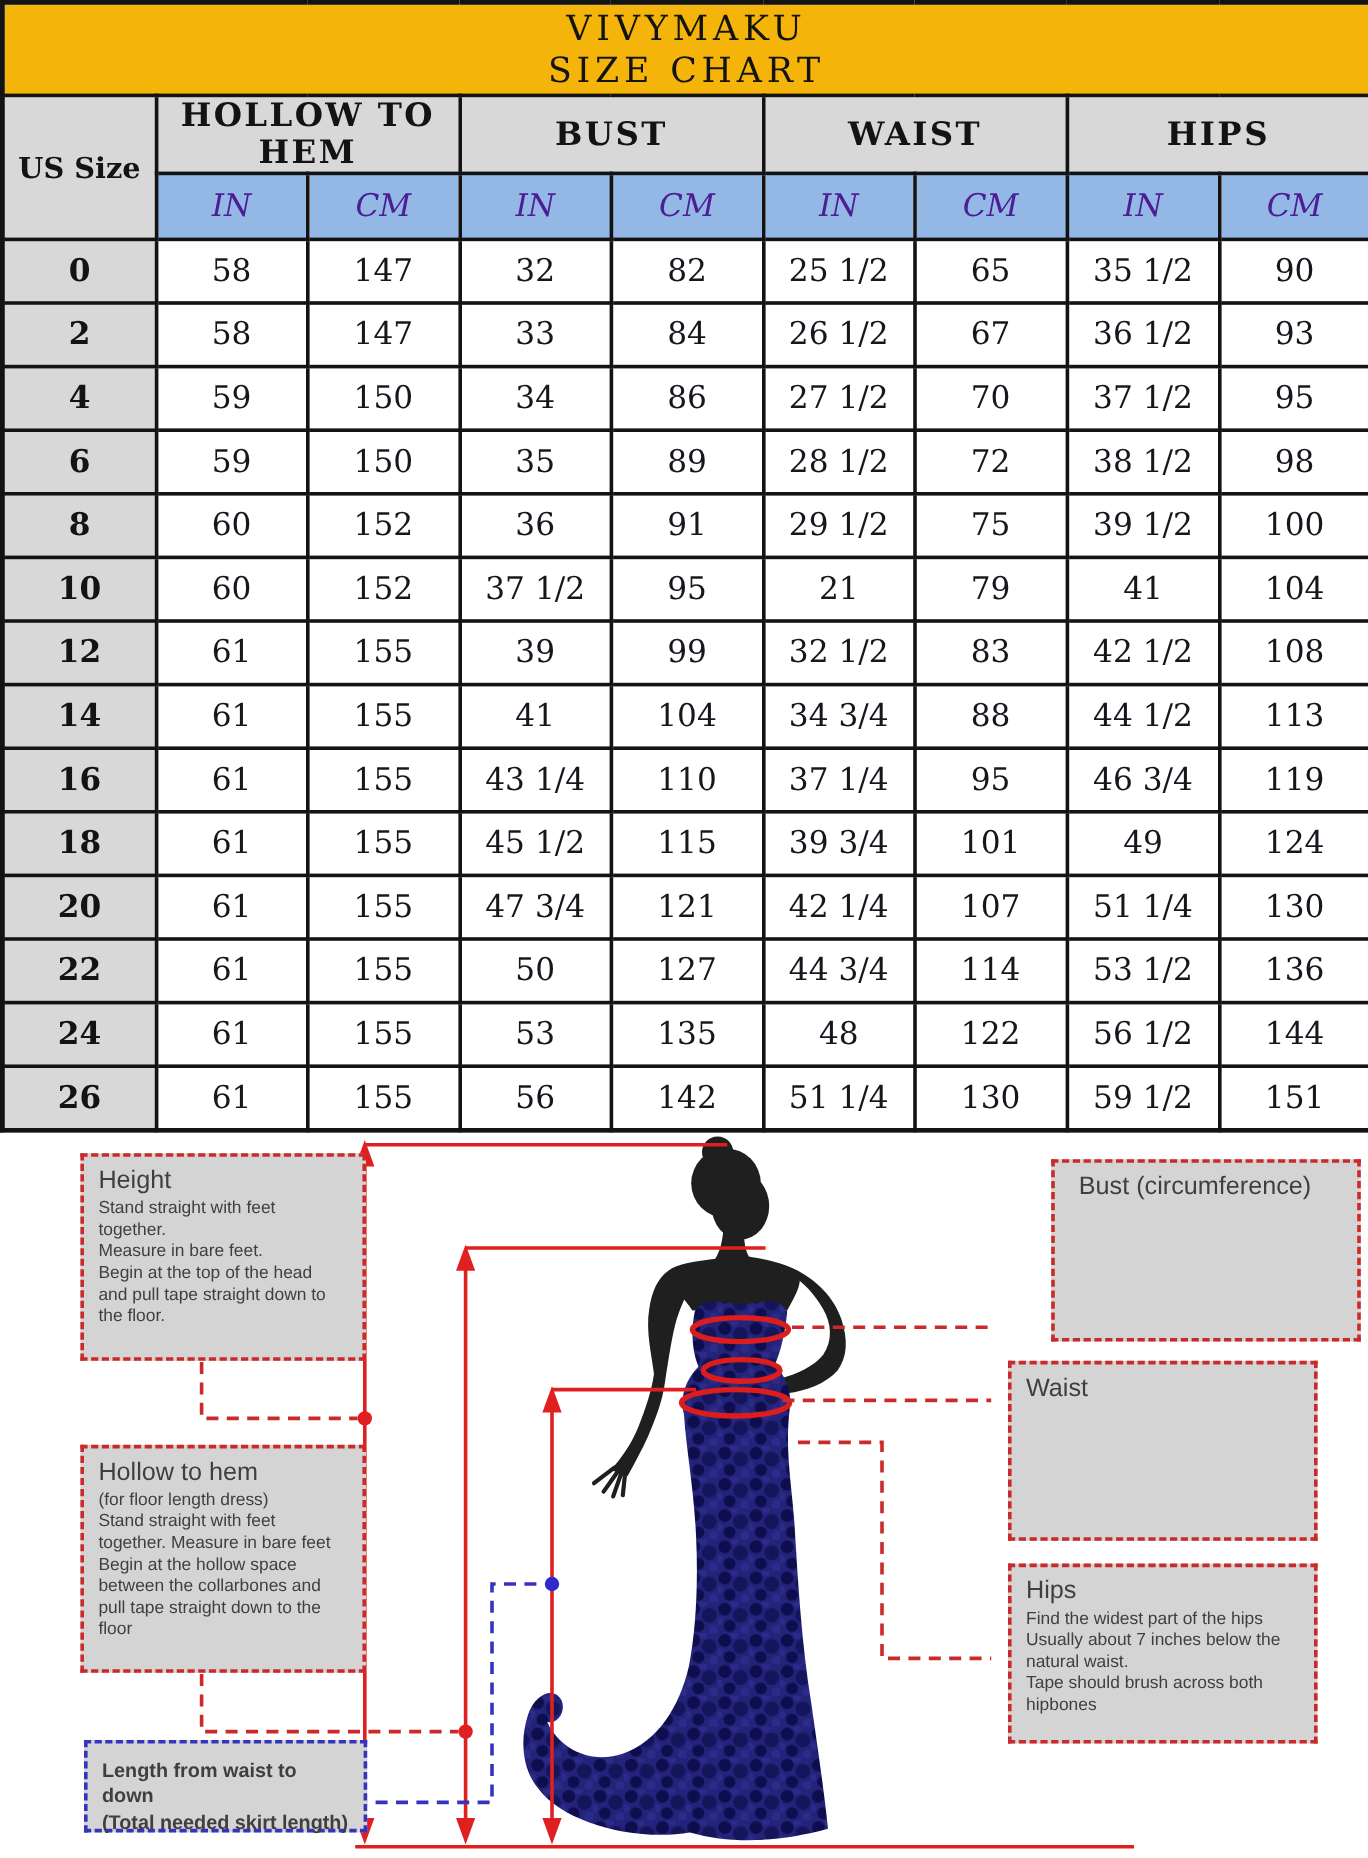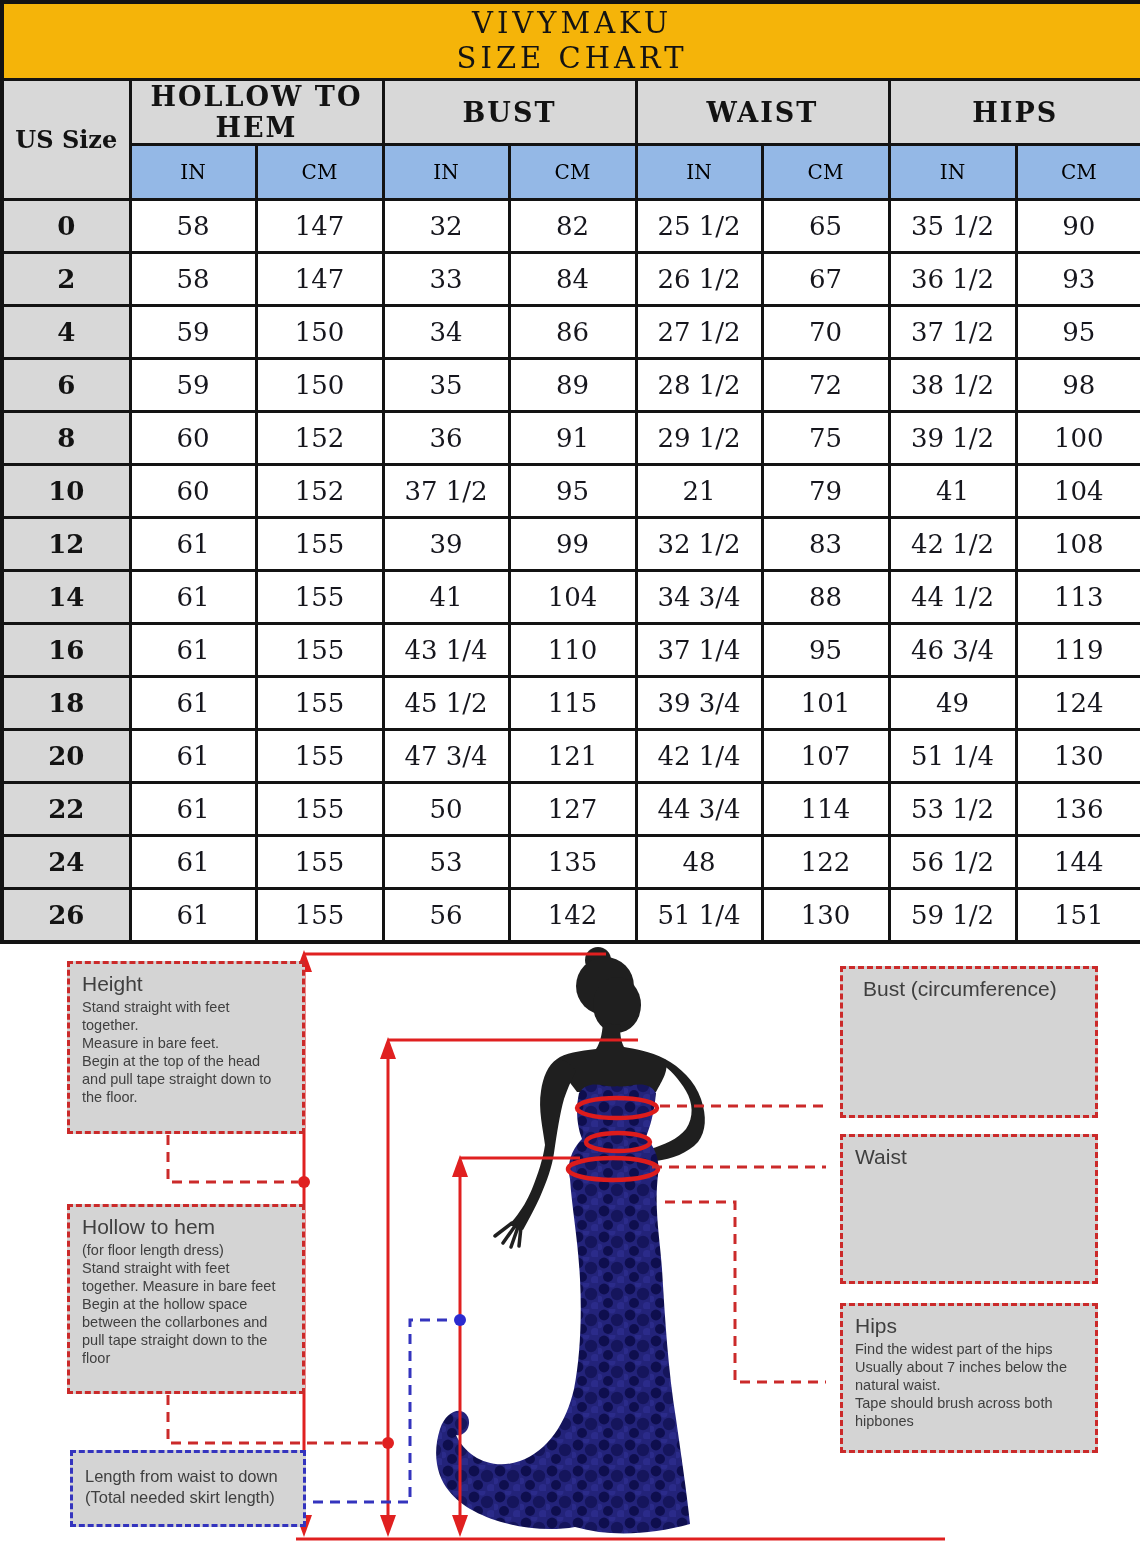--- a/index.html
+++ b/index.html
@@ -12,38 +12,38 @@
   body{width:1140px;font-family:"DejaVu Serif",serif;}
   .page{width:1140px;}
 
   
   table.size-chart{border-collapse:collapse;table-layout:fixed;width:1140px;border:4px solid var(--grid-line);}
   .size-chart th,.size-chart td{border:3px solid var(--grid-line);text-align:center;vertical-align:middle;padding:0;overflow:hidden;}
   .banner{background:var(--banner-bg);height:74px;}
   .banner .line{font-size:29px;font-weight:normal;letter-spacing:4px;line-height:1.22;color:#131313;}
   .group{background:var(--header-bg);height:50px;font-size:27px;font-weight:bold;letter-spacing:2px;color:#131313;}
   .corner{background:var(--header-bg);font-size:24px;font-weight:bold;color:#131313;}
-  .unit{background:var(--unit-bg);height:52px;font-size:20px;font-weight:normal;color:#000000;}
+  .unit{background:var(--unit-bg);height:52px;font-size:26px;font-weight:normal;color:#4c1d95;font-style:italic;}
   .size-cell{background:var(--header-bg);font-weight:bold;font-size:26px;height:50px;color:#131313;}
   .val-cell{background:#ffffff;font-size:26px;color:#16161d;}
 
   
   .figure{position:relative;width:1140px;height:613px;background:#fff;}
   .figure svg{position:absolute;left:0;top:0;display:block;}
   .note{position:absolute;box-sizing:border-box;background:var(--note-bg);
         border:3px dashed var(--dashed-red);color:var(--note-text);
         font-family:"Liberation Sans",sans-serif;padding:8px 10px 6px 12px;margin-left:12px;}
   .note .t{font-size:21px;line-height:1.15;margin:0 0 3px 0;}
   .note .b{font-size:14.5px;line-height:1.24;white-space:pre-line;}
   .note.blue{border-color:var(--dashed-blue);}
   #box-height{left:55px;top:17px;width:238px;height:173px;}
   #box-hollow{left:55px;top:260px;width:238px;height:190px;}
-  #box-skirt{left:58px;top:506px;width:236px;height:77px;padding-top:13px;}
+  #box-skirt{left:58px;top:506px;width:236px;height:77px;padding-top:13px;font-weight:bold;}
   #box-skirt .b{font-size:16.5px;line-height:1.3;}
-  #box-bust{left:828px;top:22px;width:258px;height:152px;padding-left:20px;}
+  #box-bust{left:864px;top:22px;width:258px;height:152px;padding-left:20px;}
   #box-waist{left:828px;top:190px;width:258px;height:150px;}
   #box-hips{left:828px;top:359px;width:258px;height:150px;}
 
   .rline{stroke:var(--measure-red);stroke-width:3;fill:none;}
   .rdash{stroke:var(--dashed-red);stroke-width:3;fill:none;stroke-dasharray:10 7;}
   .bdash{stroke:var(--dashed-blue);stroke-width:3;fill:none;stroke-dasharray:10 7;}
   .rfill{fill:var(--measure-red);stroke:none;}
   .ring{stroke:#DD1C1C;stroke-width:4.5;fill:none;}
   .skin{fill:var(--silhouette-black);stroke:none;}
   .finger{stroke:var(--silhouette-black);stroke-width:3.5;stroke-linecap:round;fill:none;}

